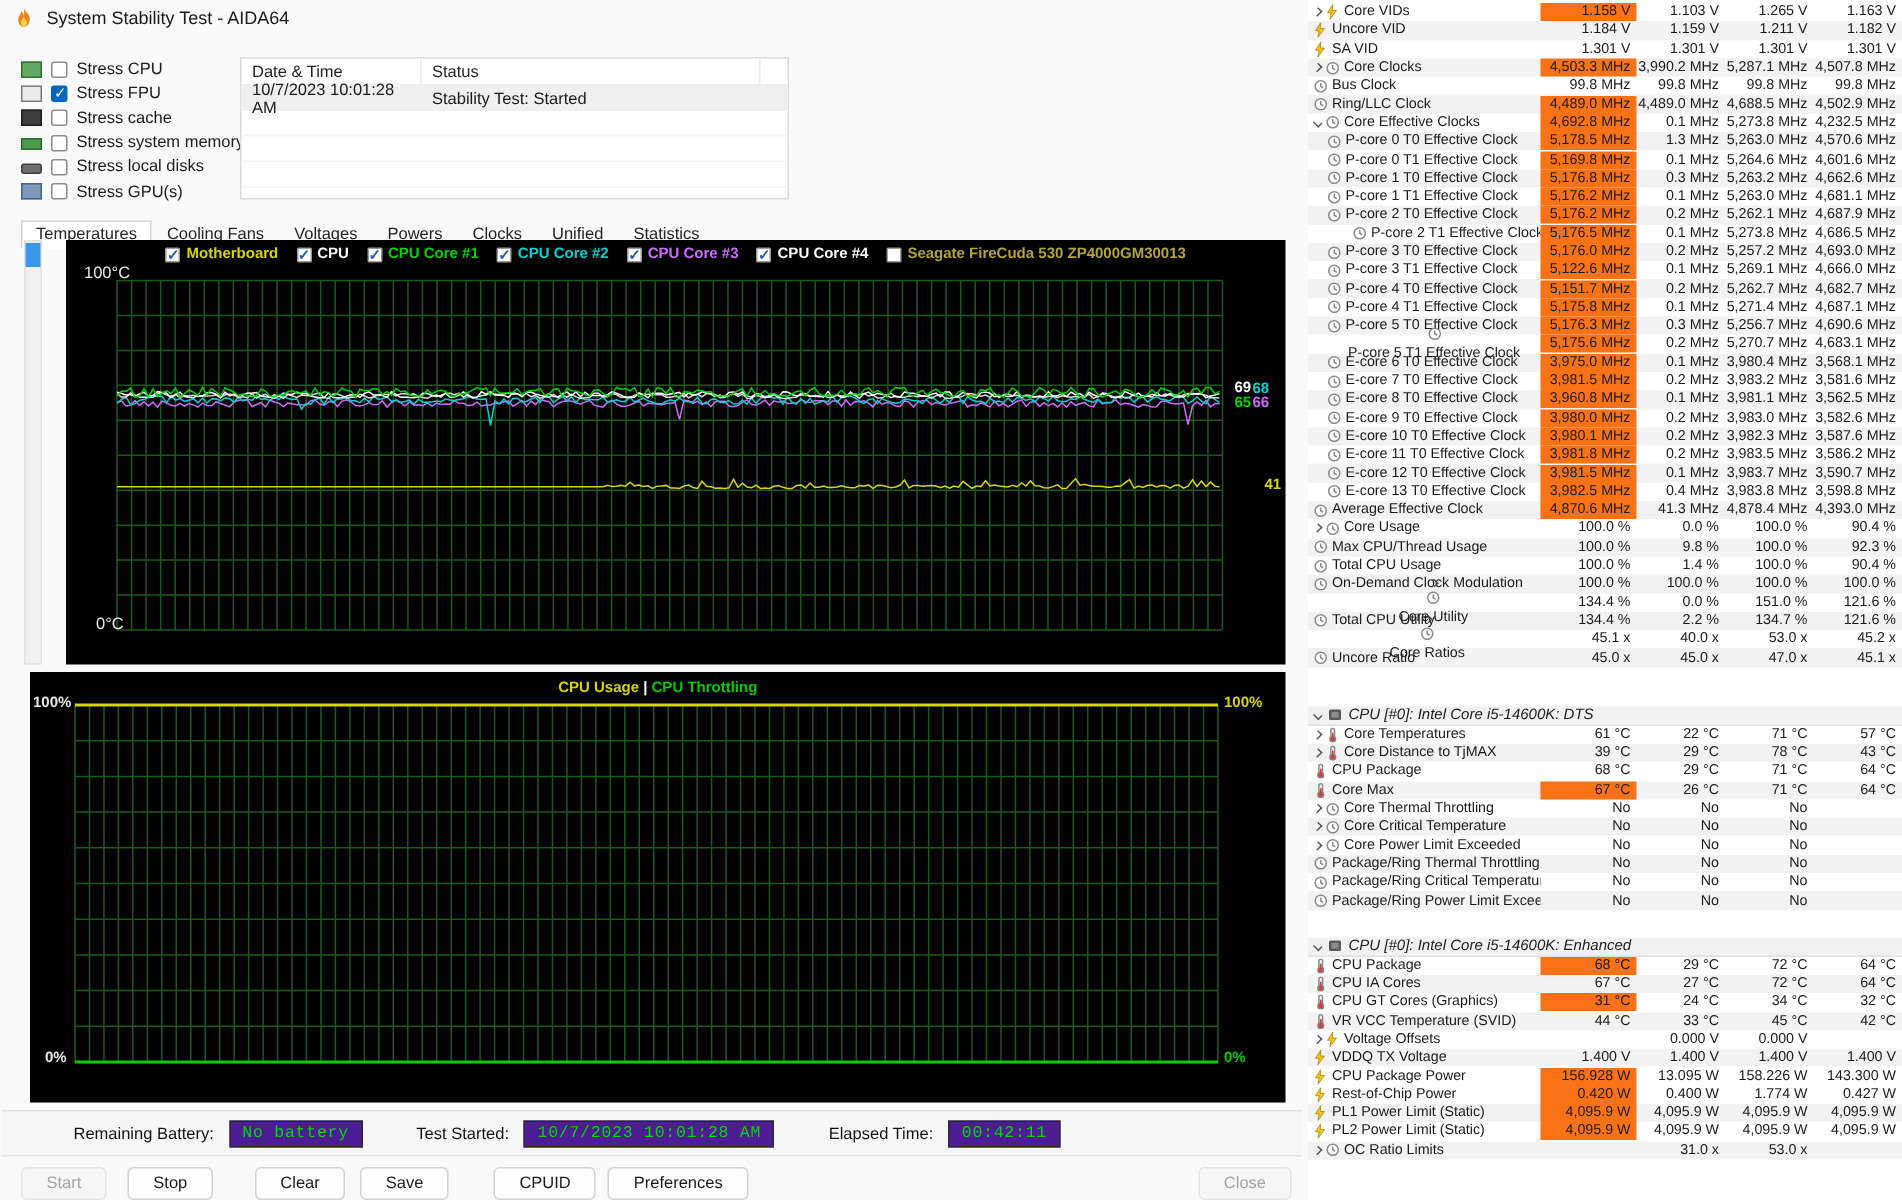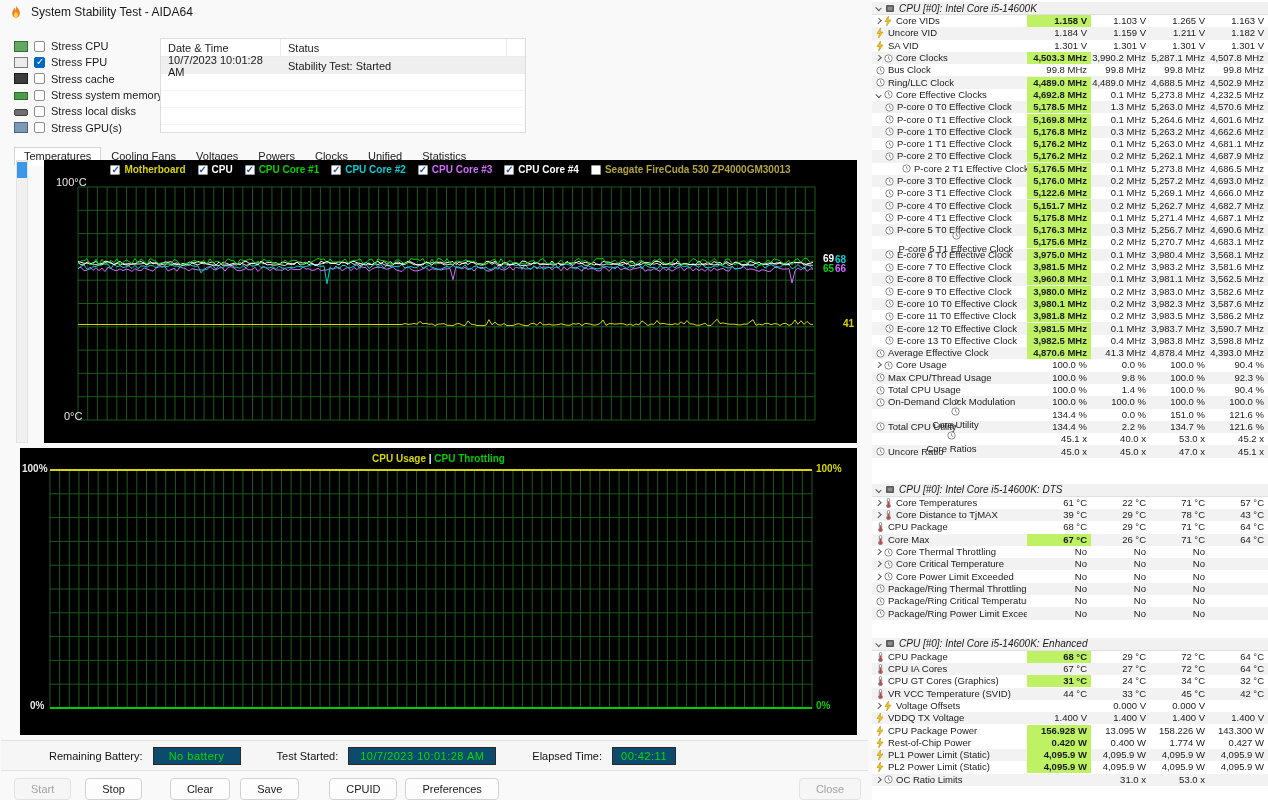--- a/index.html
+++ b/index.html
@@ -54,37 +54,37 @@
 .lcb.checked::after { content:"✓"; position:absolute; left:0px; top:-2px; color:#2057b0; font-size:10px; font-weight:bold; }
 .axlabel { position:absolute; color:#e8e8e8; font-size:11px; }
 .endlabel { position:absolute; font-size:10px; font-weight:bold; line-height:10px; }
 .c2title { position:absolute; left:0; top:5px; width:100%; text-align:center; font-size:10px; font-weight:bold; }
 .pctlabel { position:absolute; font-size:10px; font-weight:bold; }
 
 
 .statusbar { position:absolute; left:1px; top:740px; width:867px; height:31px; background:#f6f6f6;
   border-top:1px solid #e2e2e2; border-bottom:1px solid #e2e2e2; display:flex; align-items:center; padding-left:48px; }
 .sb-label { font-size:11px; color:#111; }
-.led { background:#0c4a6e; border:1px solid #2a2a2a; color:#00dc00; font-family:Liberation Sans, sans-serif;
+.led { background:#4c1d95; border:1px solid #2a2a2a; color:#00dc00; font-family:Liberation Mono, monospace;
   font-size:11px; padding:2px 8px; margin-left:10px; text-align:center; letter-spacing:0.5px; }
 .btnbar { position:absolute; left:14px; top:777px; width:849px; height:23px; display:flex; align-items:flex-end; }
 .btn { height:22px; padding:0 16px; background:#fdfdfd; border:1px solid #d2d2d2; border-radius:4px;
   font-size:11px; color:#1a1a1a; display:flex; align-items:center; font-family:"Liberation Sans",sans-serif; }
 .btn.disabled { color:#a3a3a3; background:#f6f6f6; border-color:#e3e3e3; }
 
 
 .sensor { position:absolute; left:872px; top:0; width:396px; height:800px; background:#fff; font-size:9.5px; padding-top:2px; }
 .sec-header { height:13px; display:flex; align-items:center; font-style:italic; font-size:10px;
   background:#f1f1f1; border-bottom:1px solid #e0e0e0; padding-left:4px; gap:4px; white-space:nowrap; }
 .srow { display:flex; height:12.3px; align-items:center; line-height:12px; }
 .srow.alt { background:#f2f2f2; }
 .rlabel { flex:1; display:flex; align-items:center; gap:3px; overflow:hidden; white-space:nowrap; }
 .c { width:59px; text-align:right; padding-right:4px; white-space:nowrap; }
 .c1 { width:64px; }
-.c1.hl { background:#bef264;font-weight:bold; }
+.c1.hl { background:#f97316; }
 .chev { width:4px; height:4px; border-right:1px solid #555; border-bottom:1px solid #555; display:inline-block; flex:0 0 5px; }
 .chev.right { transform:rotate(-45deg); }
 .chev.down { transform:rotate(45deg); }
 .icon { display:inline-flex; flex:0 0 9px; }
 </style>
 </head>
 <body>
 
 <div class="window">
   <div class="titlebar">
@@ -421,30 +421,20 @@
       <div class="btn" style="margin-left: 28px;">Clear</div>
       <div class="btn" style="margin-left: 10px;">Save</div>
       <div class="btn" style="margin-left: 30px;">CPUID</div>
       <div class="btn" style="margin-left: 8px;">Preferences</div>
       <div class="btn disabled" style="margin-left: auto; margin-right: 2px;">Close</div>
     </div>
 </div>
 
 <div class="sensor" id="sensor">
     <div class="section">
-      <div class="sec-header">
-        <span class="chev down"></span>
-        <span class="icon">
-          <svg width="10" height="9">
-            <rect x="1" y="1" width="8" height="7" rx="1" fill="#5a5a5a"></rect>
-            <rect x="2.6" y="2.6" width="4.8" height="3.8" fill="#8d8d8d"></rect>
-          </svg>
-        </span>
-        <span class="sec-title">CPU [#0]: Intel Core i5-14600K</span>
-      </div>
       <div class="srow">
         <div class="rlabel" style="padding-left: 4px;">
           <span class="chev right"></span>
           <span class="icon">
             <svg width="8" height="10">
               <polygon points="4.5,0 1,5.5 3.4,5.5 2.6,10 7,4 4.2,4" fill="#f5c518" stroke="#a87f00" stroke-width="0.5"></polygon>
             </svg>
           </span>
           <span class="lbl">Core VIDs</span>
         </div>

